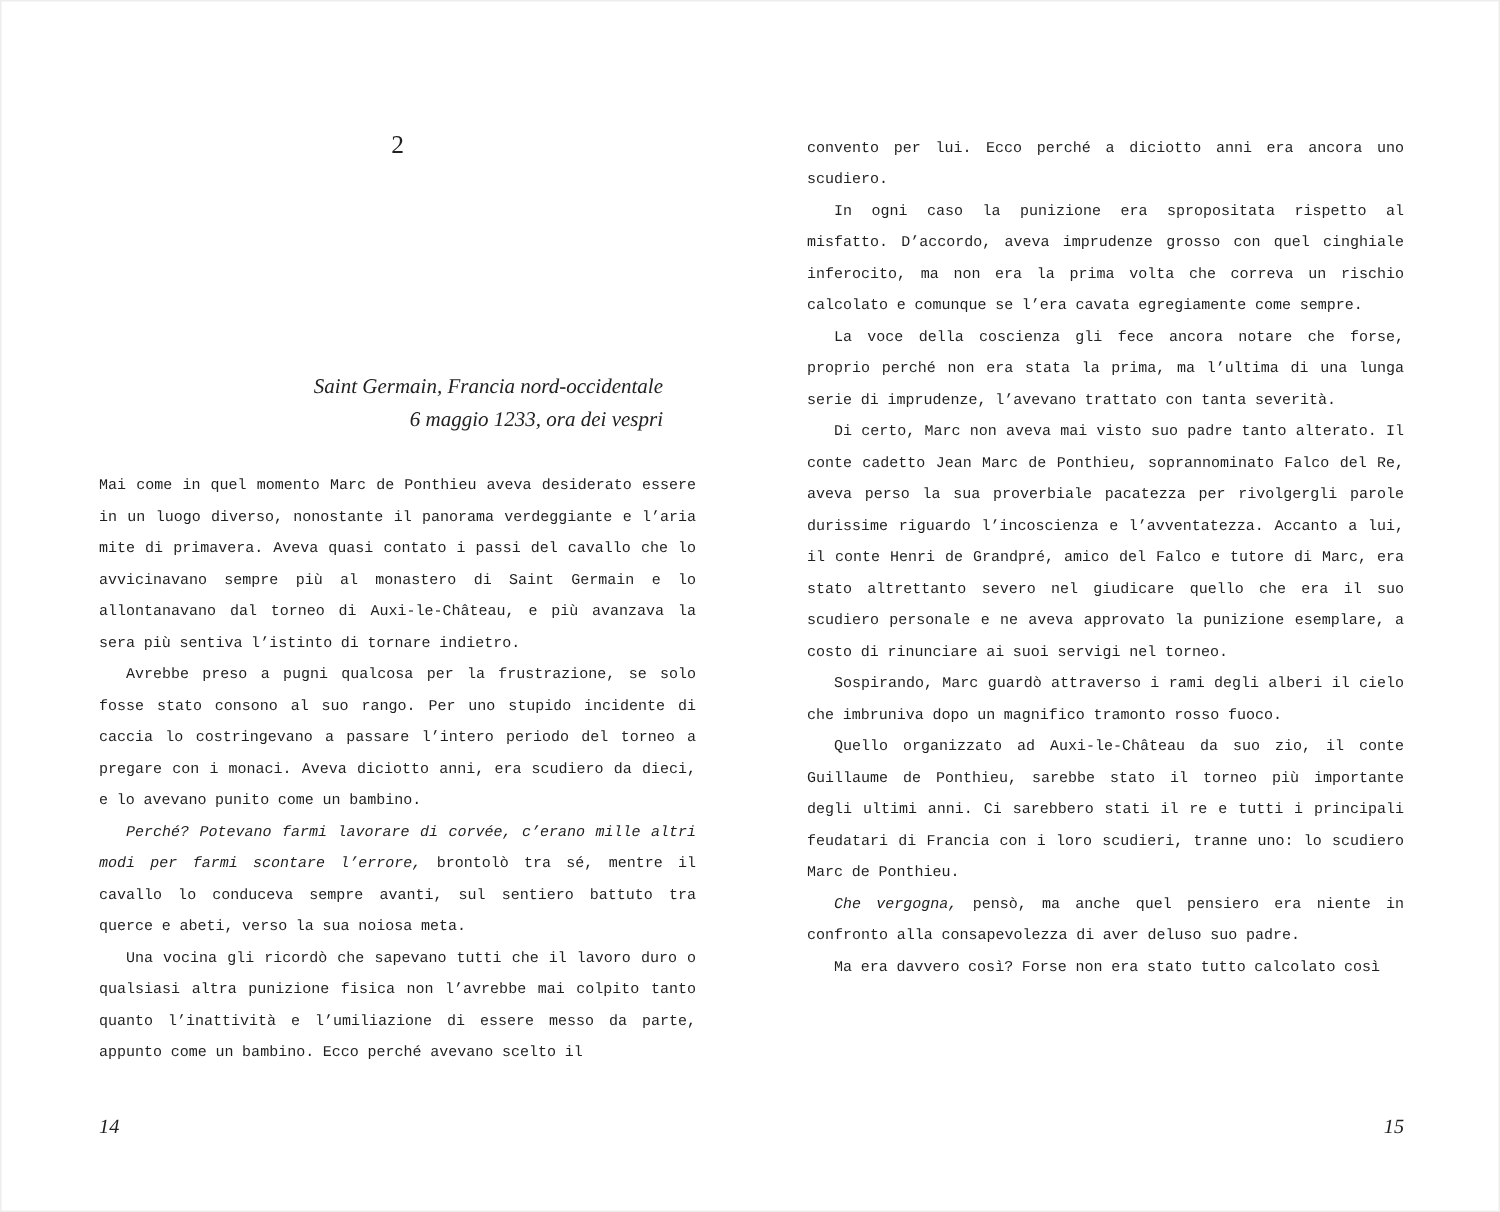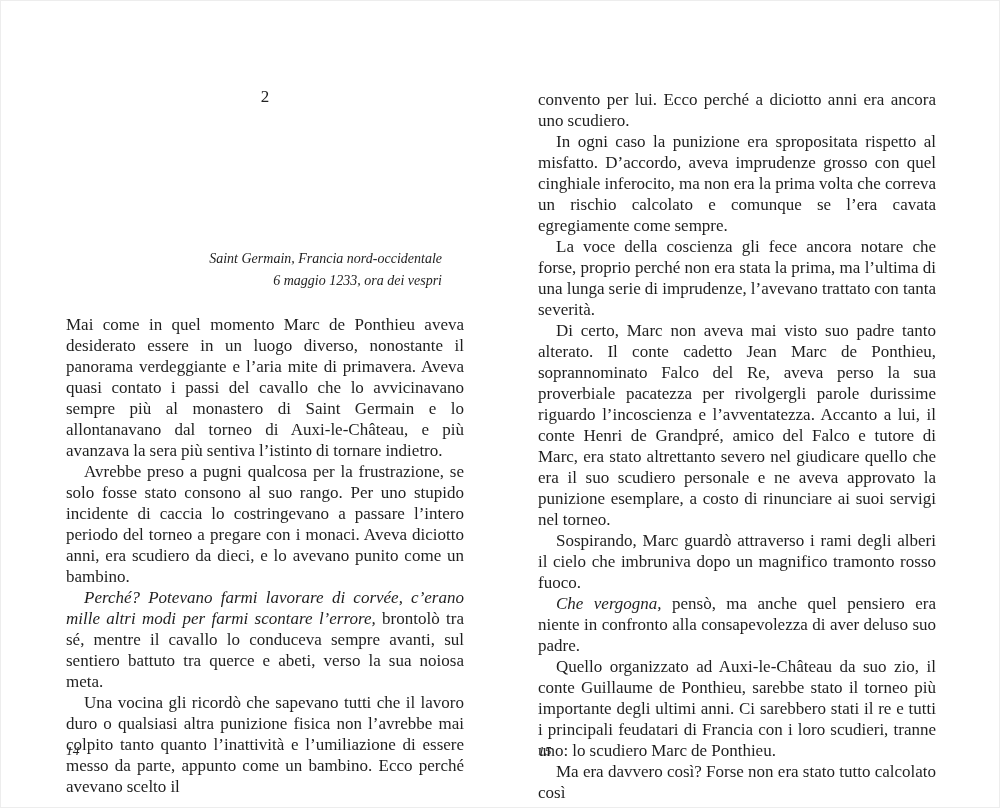--- a/index.html
+++ b/index.html
@@ -42,40 +42,41 @@
     color: #222;
   }
   .page-body {
     position: absolute;
     width: 398px;
   }
   .body-left  { top: 314px; }
   .body-right { top: 89px; }
 
   .page-body p {
-    font-size: 17px;
+    font-size: 10px;
     line-height: 21px;
     text-align: justify;
     hyphens: auto;
     -webkit-hyphens: auto;
     word-spacing: -0.2px;
+    font-family: Liberation Mono, monospace;
   }
   .page-body p.indent { text-indent: 18px; }
   .italic { font-style: italic; }
 
   .folio {
     position: absolute;
     top: 742px;
     font-size: 13.5px;
     line-height: 18px;
     color: #222;
     font-style: italic;
   }
   .folio-left  { left: 66px; width: 398px; text-align: left; }
-  .folio-right { left: 538px; width: 398px; }
+  .folio-right { left: 538px; width: 398px; text-align: right; }
 </style>
 </head>
 <body>
 
 <div class="spread">
 
   <div>
     <div class="chapter-number col-left column">2</div>
 
     <div class="dateline col-left column">
@@ -93,21 +94,21 @@
     <div class="folio folio-left">14</div>
   </div>
 
   <div>
     <div class="page-body body-right col-right column">
         <p class="para"><span>convento per lui. Ecco perché a diciotto anni era ancora uno scudiero.</span></p>
         <p class="para indent"><span>In ogni caso la punizione era spropositata rispetto al misfatto. D’accordo, aveva imprudenze grosso con quel cinghiale inferocito, ma non era la prima volta che correva un rischio calcolato e comunque se l’era cavata egregiamente come sempre.</span></p>
         <p class="para indent"><span>La voce della coscienza gli fece ancora notare che forse, proprio perché non era stata la prima, ma l’ultima di una lunga serie di imprudenze, l’avevano trattato con tanta severità.</span></p>
         <p class="para indent"><span>Di certo, Marc non aveva mai visto suo padre tanto alterato. Il conte cadetto Jean Marc de Ponthieu, soprannominato Falco del Re, aveva perso la sua proverbiale pacatezza per rivolgergli parole durissime riguardo l’incoscienza e l’avventatezza. Accanto a lui, il conte Henri de Grandpré, amico del Falco e tutore di Marc, era stato altrettanto severo nel giudicare quello che era il suo scudiero personale e ne aveva approvato la punizione esemplare, a costo di rinunciare ai suoi servigi nel torneo.</span></p>
         <p class="para indent"><span>Sospirando, Marc guardò attraverso i rami degli alberi il cielo che imbruniva dopo un magnifico tramonto rosso fuoco.</span></p>
+        <p class="para indent"><span>Quello organizzato ad Auxi-le-Château da suo zio, il conte Guillaume de Ponthieu, sarebbe stato il torneo più importante degli ultimi anni. Ci sarebbero stati il re e tutti i principali feudatari di Francia con i loro scudieri, tranne uno: lo scudiero Marc de Ponthieu.</span></p>
         <p class="para indent"><span class="italic">Che vergogna, </span><span>pensò, ma anche quel pensiero era niente in confronto alla consapevolezza di aver deluso suo padre.</span></p>
-        <p class="para indent"><span>Quello organizzato ad Auxi-le-Château da suo zio, il conte Guillaume de Ponthieu, sarebbe stato il torneo più importante degli ultimi anni. Ci sarebbero stati il re e tutti i principali feudatari di Francia con i loro scudieri, tranne uno: lo scudiero Marc de Ponthieu.</span></p>
         <p class="para indent"><span>Ma era davvero così? Forse non era stato tutto calcolato così</span></p>
       </div>
 
     <div class="folio folio-right">15</div>
   </div>
 
 </div>
 
 </body></html>

